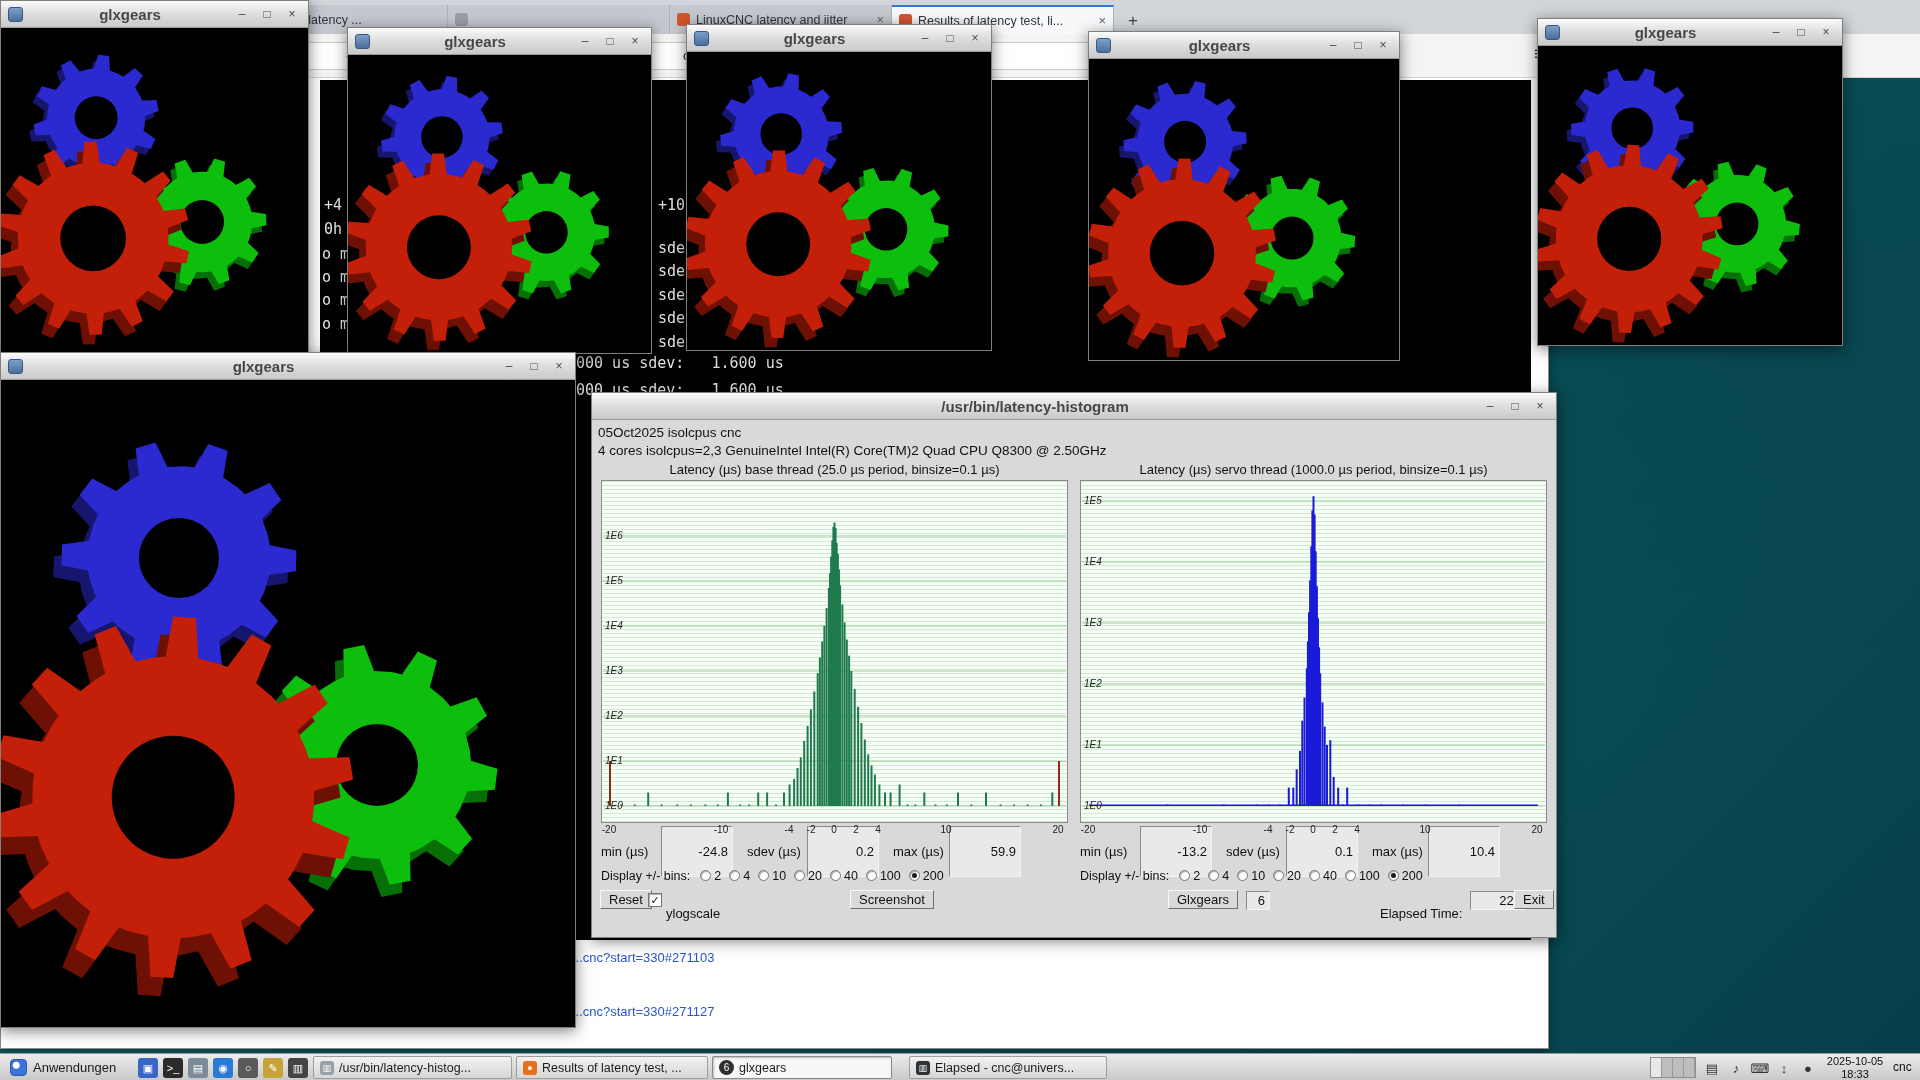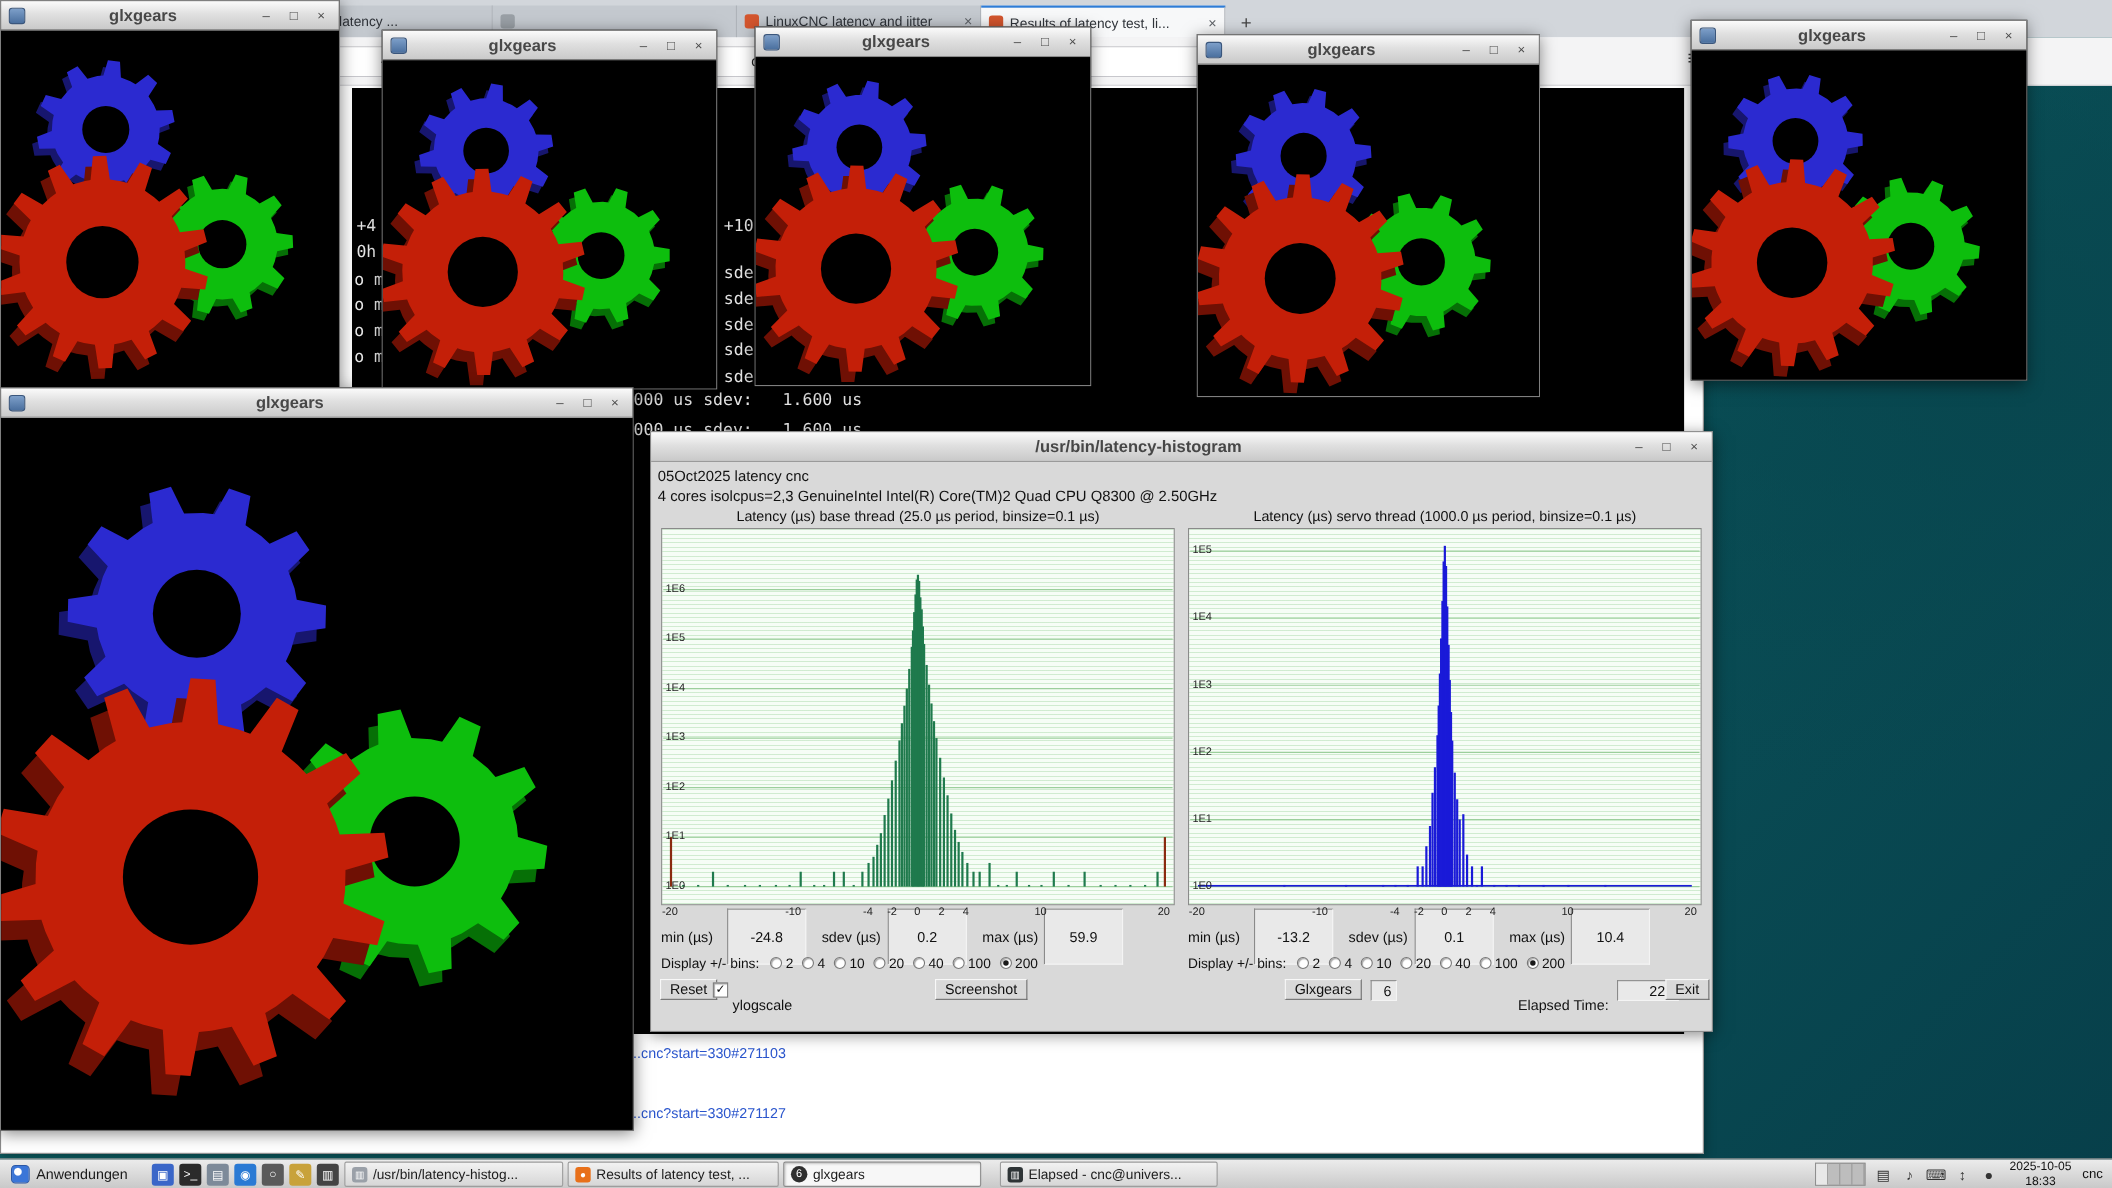--- a/index.html
+++ b/index.html
@@ -72,27 +72,27 @@
   .latwin { left:591px; top:392px; width:966px; height:546px; z-index:5; background:#d9d9d9; }
   .latwin .client { background:#d9d9d9; padding:4px 6px; }
   .linfo { font-size:13.5px; color:#111; line-height:18px; white-space:nowrap; }
   .lpanels { display:flex; gap:8px; padding:0 1px; margin-top:2px; }
   .lpanel { flex:1; min-width:0; }
   .ptitle { text-align:center; font-size:13px; color:#111; height:18px; white-space:nowrap; overflow:hidden; }
   .plot { position:relative; height:343px; margin:0 2px; border:1px solid #8a8a8a;
     background:#f6fdf6 repeating-linear-gradient(to bottom, rgba(110,190,110,.28) 0 1px, rgba(0,0,0,0) 1px 4px);
     overflow:hidden; }
   .plot svg { position:absolute; left:0; top:0; }
-  .ylab { position:absolute; left:3px; font-size:10px; color:#222; }
+  .ylab { position:absolute; left:3px; font-size:10px; color:#222;font-style:italic; }
   .xaxis { position:relative; height:15px; margin:0 2px; }
   .xlab { position:absolute; transform:translateX(-50%); font-size:10px; color:#222; top:1px; }
   .pstats { display:flex; align-items:center; height:25px; margin:1px 2px 0 2px; font-size:13px; color:#111; }
   .plabel { width:60px; white-space:nowrap; }
   .plabel.short { width:56px; }
-  .pfield { width:72px; margin-right:14px; background:#e9e9e9; text-align:center; padding:17px 4px;
+  .pfield { width:72px; margin-right:14px; background:#e9e9e9; text-align:right; padding:17px 4px;
     border:1px solid; border-color:#8a8a8a #f4f4f4 #f4f4f4 #8a8a8a; font-size:13px; }
   .pbins { display:flex; align-items:center; gap:8px; height:23px; margin:0 2px; font-size:12.5px; color:#111; }
   .pbins-label { margin-right:2px; white-space:nowrap; }
   .radio { display:inline-flex; align-items:center; gap:3px; }
   .rdot { width:11px; height:11px; border-radius:50%; background:#fff; border:1px solid #777;
     box-shadow:inset 1px 1px 1px #aaa; }
   .radio.sel .rdot::after { content:""; display:block; width:5px; height:5px; border-radius:50%;
     background:#1a1a1a; margin:2px 0 0 2px; }
   .lcontrols { position:relative; height:24px; margin-top:3px; font-size:13px; color:#111; }
   .tkbtn { position:absolute; top:0; background:#d9d9d9; border:1px solid;
@@ -347,21 +347,21 @@
   <div class="win latwin">
     <div class="titlebar">
       <span class="ttitle">/usr/bin/latency-histogram</span>
       <span class="wbtns">
           <span class="wbtn">–</span>
           <span class="wbtn">□</span>
           <span class="wbtn">×</span>
         </span>
     </div>
     <div class="client">
-      <div class="linfo">05Oct2025 latency cnc</div>
+      <div class="linfo">05Oct2025 isolcpus cnc</div>
       <div class="linfo">4 cores  isolcpus=2,3  GenuineIntel  Intel(R) Core(TM)2 Quad CPU Q8300 @ 2.50GHz</div>
       <div class="lpanels">
 
         <div class="lpanel">
           <div class="ptitle">Latency (µs) base thread (25.0 µs period, binsize=0.1 µs)</div>
           <div class="plot">
               <svg xmlns="http://www.w3.org/2000/svg" width="465" height="341">
                 <line x1="1" x2="464" y1="325.0" y2="325.0" stroke="#9ccf9c" stroke-width="1"></line>
                 <line x1="1" x2="464" y1="280.0" y2="280.0" stroke="#9ccf9c" stroke-width="1"></line>
                 <line x1="1" x2="464" y1="235.0" y2="235.0" stroke="#9ccf9c" stroke-width="1"></line>

